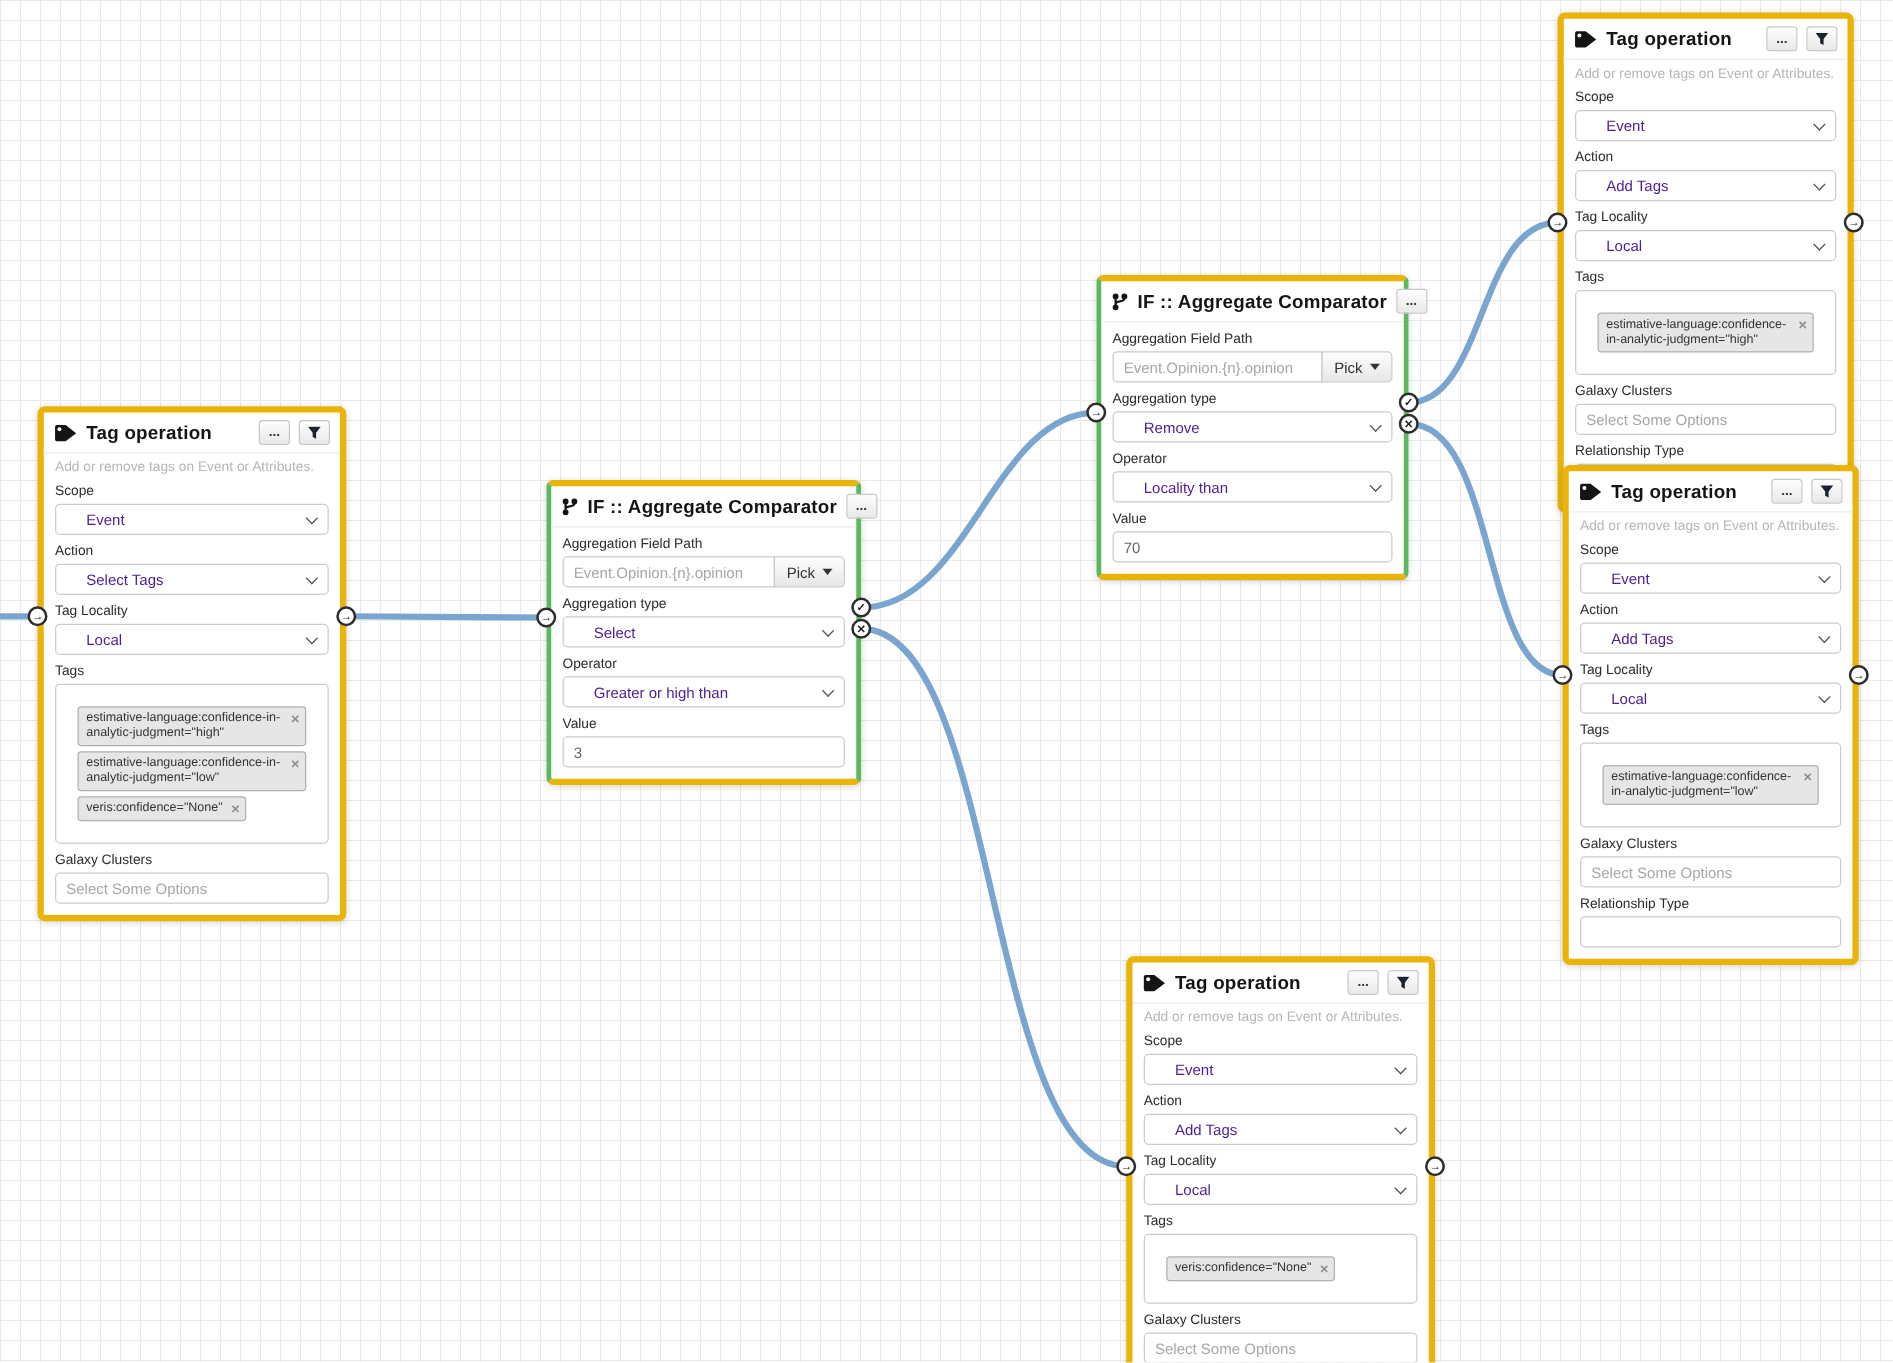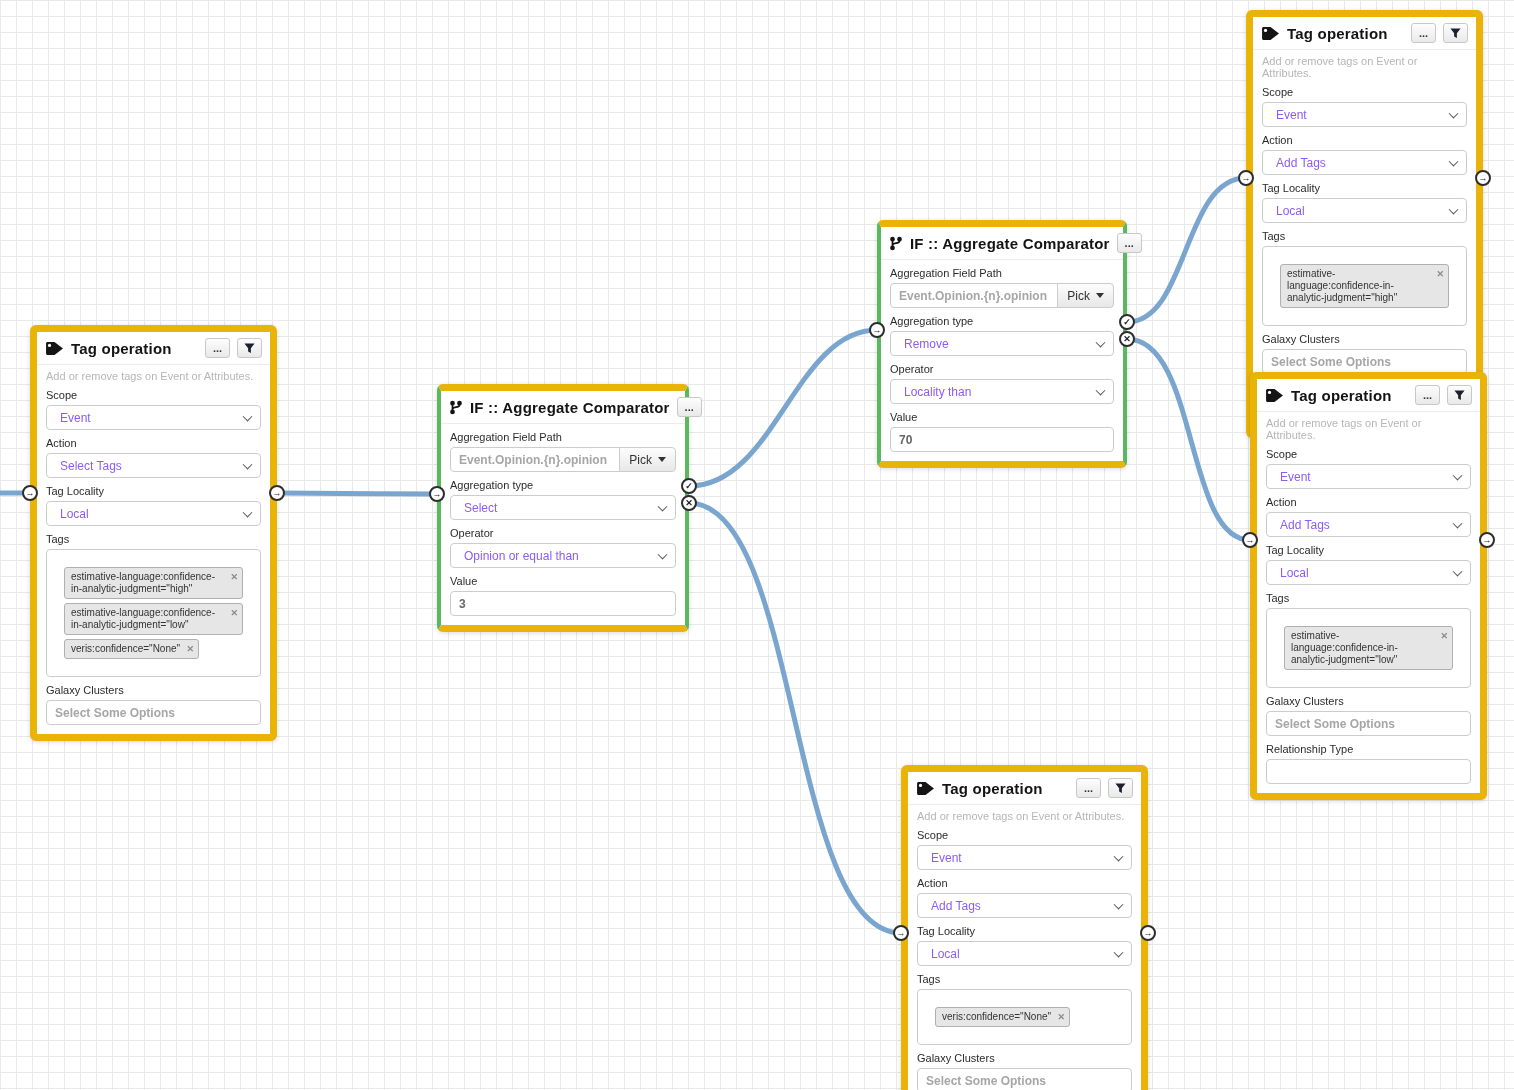--- a/index.html
+++ b/index.html
@@ -8,49 +8,49 @@
     width:1514px; height:1090px; position:relative; overflow:hidden;
     background-color:#ffffff;
     background-image: linear-gradient(#e9e9e9 1px, transparent 1px),
                       linear-gradient(90deg, #e9e9e9 1px, transparent 1px);
     background-size:16px 16px;
     font-family:"Liberation Sans", sans-serif;
   }
   #wires { position:absolute; left:0; top:0; z-index:1; }
   .node {
     position:absolute; z-index:2; background:#fff;
-    border:7px solid #eab308; border-radius:6px;
+    border:5px solid #eab308; border-radius:6px;
     box-shadow:0 1px 5px rgba(0,0,0,.15);
   }
   .node.if { border-left:4px solid #5cb85c; border-right:4px solid #5cb85c; }
   .nhead { display:flex; align-items:center; gap:7px; padding:6px 8px; border-bottom:1px solid #ececec; }
   .ntitle { font-weight:bold; font-size:15px; color:#141414; flex:1; white-space:nowrap; letter-spacing:.2px; }
   .hbtn {
     border:1px solid #c8c8c8; background:linear-gradient(#fdfdfd,#e9e9e9);
     border-radius:3px; min-width:25px; height:20px; padding:0 4px;
     display:flex; align-items:center; justify-content:center;
     font-size:11px; font-weight:bold; color:#333; line-height:0; cursor:pointer;
   }
   .nsub { color:#b6b6b6; font-size:11px; padding:5px 9px 0 9px; }
   .nbody { padding:0 9px 9px 9px; }
   .flabel { font-size:11px; color:#2b2b2b; margin:7px 0 4px 0; }
   .sel {
     position:relative; border:1px solid #ccc; border-radius:4px; height:25px;
-    display:flex; align-items:center; padding:0 24px 0 13px; font-size:12px;
-    color:#8b5cf6; background:#fff; cursor:pointer;
+    display:flex; align-items:center; padding:0 24px 0 24px; font-size:12px;
+    color:#4c1d95; background:#fff; cursor:pointer;
   }
   .chev {
     position:absolute; right:9px; top:50%; width:7px; height:7px;
     border-right:1.7px solid #555; border-bottom:1.7px solid #555;
     transform:translateY(-70%) rotate(45deg);
   }
   .inp {
     width:100%; border:1px solid #ccc; border-radius:4px; height:25px;
     font-size:12px; color:#666; padding:0 8px; background:#fff;
-    font-family:"Liberation Sans", sans-serif; outline:none;font-weight:bold;
+    font-family:"Liberation Sans", sans-serif; outline:none;
   }
   .inp::placeholder { color:#a6a6a6; }
   .pathrow { display:flex; }
   .pathrow .inp { border-top-right-radius:0; border-bottom-right-radius:0; flex:1; }
   .pickbtn {
     border:1px solid #ccc; margin-left:-1px; border-radius:0 4px 4px 0;
     background:linear-gradient(#fdfdfd,#e7e7e7); padding:0 9px; height:25px;
     display:flex; align-items:center; font-size:12px; color:#333; cursor:pointer; white-space:nowrap;
   }
   .caret { display:inline-block; border-left:4px solid transparent; border-right:4px solid transparent; border-top:5px solid #333; margin-left:6px; }
@@ -150,21 +150,21 @@
           <span class="caret"></span>
         </span>
     </div>
     <div class="flabel">Aggregation type</div>
     <div class="sel">
         <span>Select</span>
         <span class="chev"></span>
       </div>
     <div class="flabel">Operator</div>
     <div class="sel">
-        <span>Opinion or equal than</span>
+        <span>Greater or high than</span>
         <span class="chev"></span>
       </div>
     <div class="flabel">Value</div>
     <input class="inp" value="3" style="">
   </div>
 </div>
 
 <div class="node if" style="left:877px;top:220px;width:250px;">
   <div class="nhead">
     <span class="ticon">

